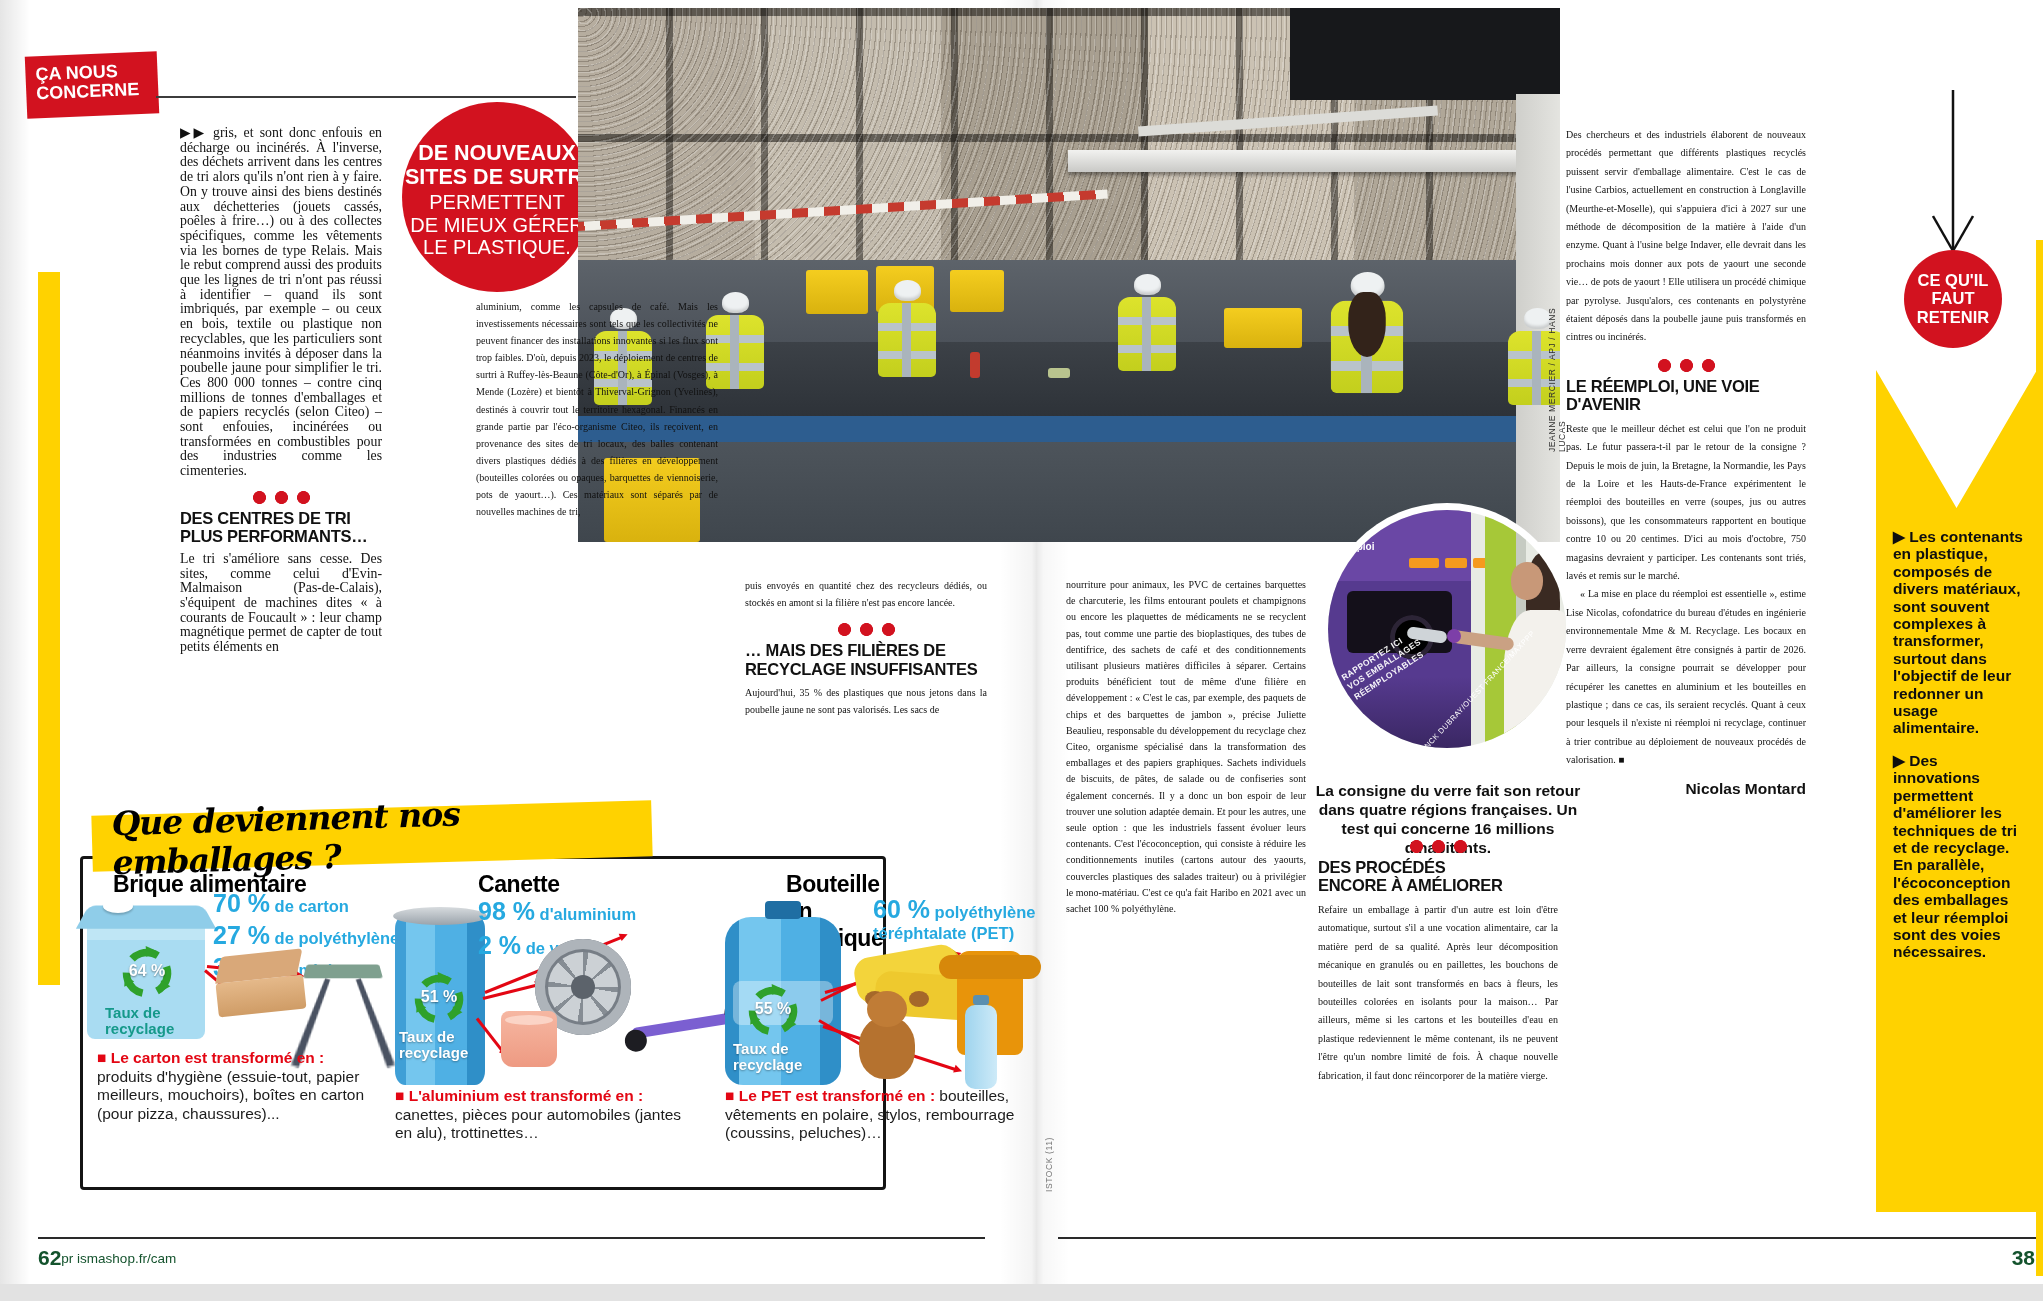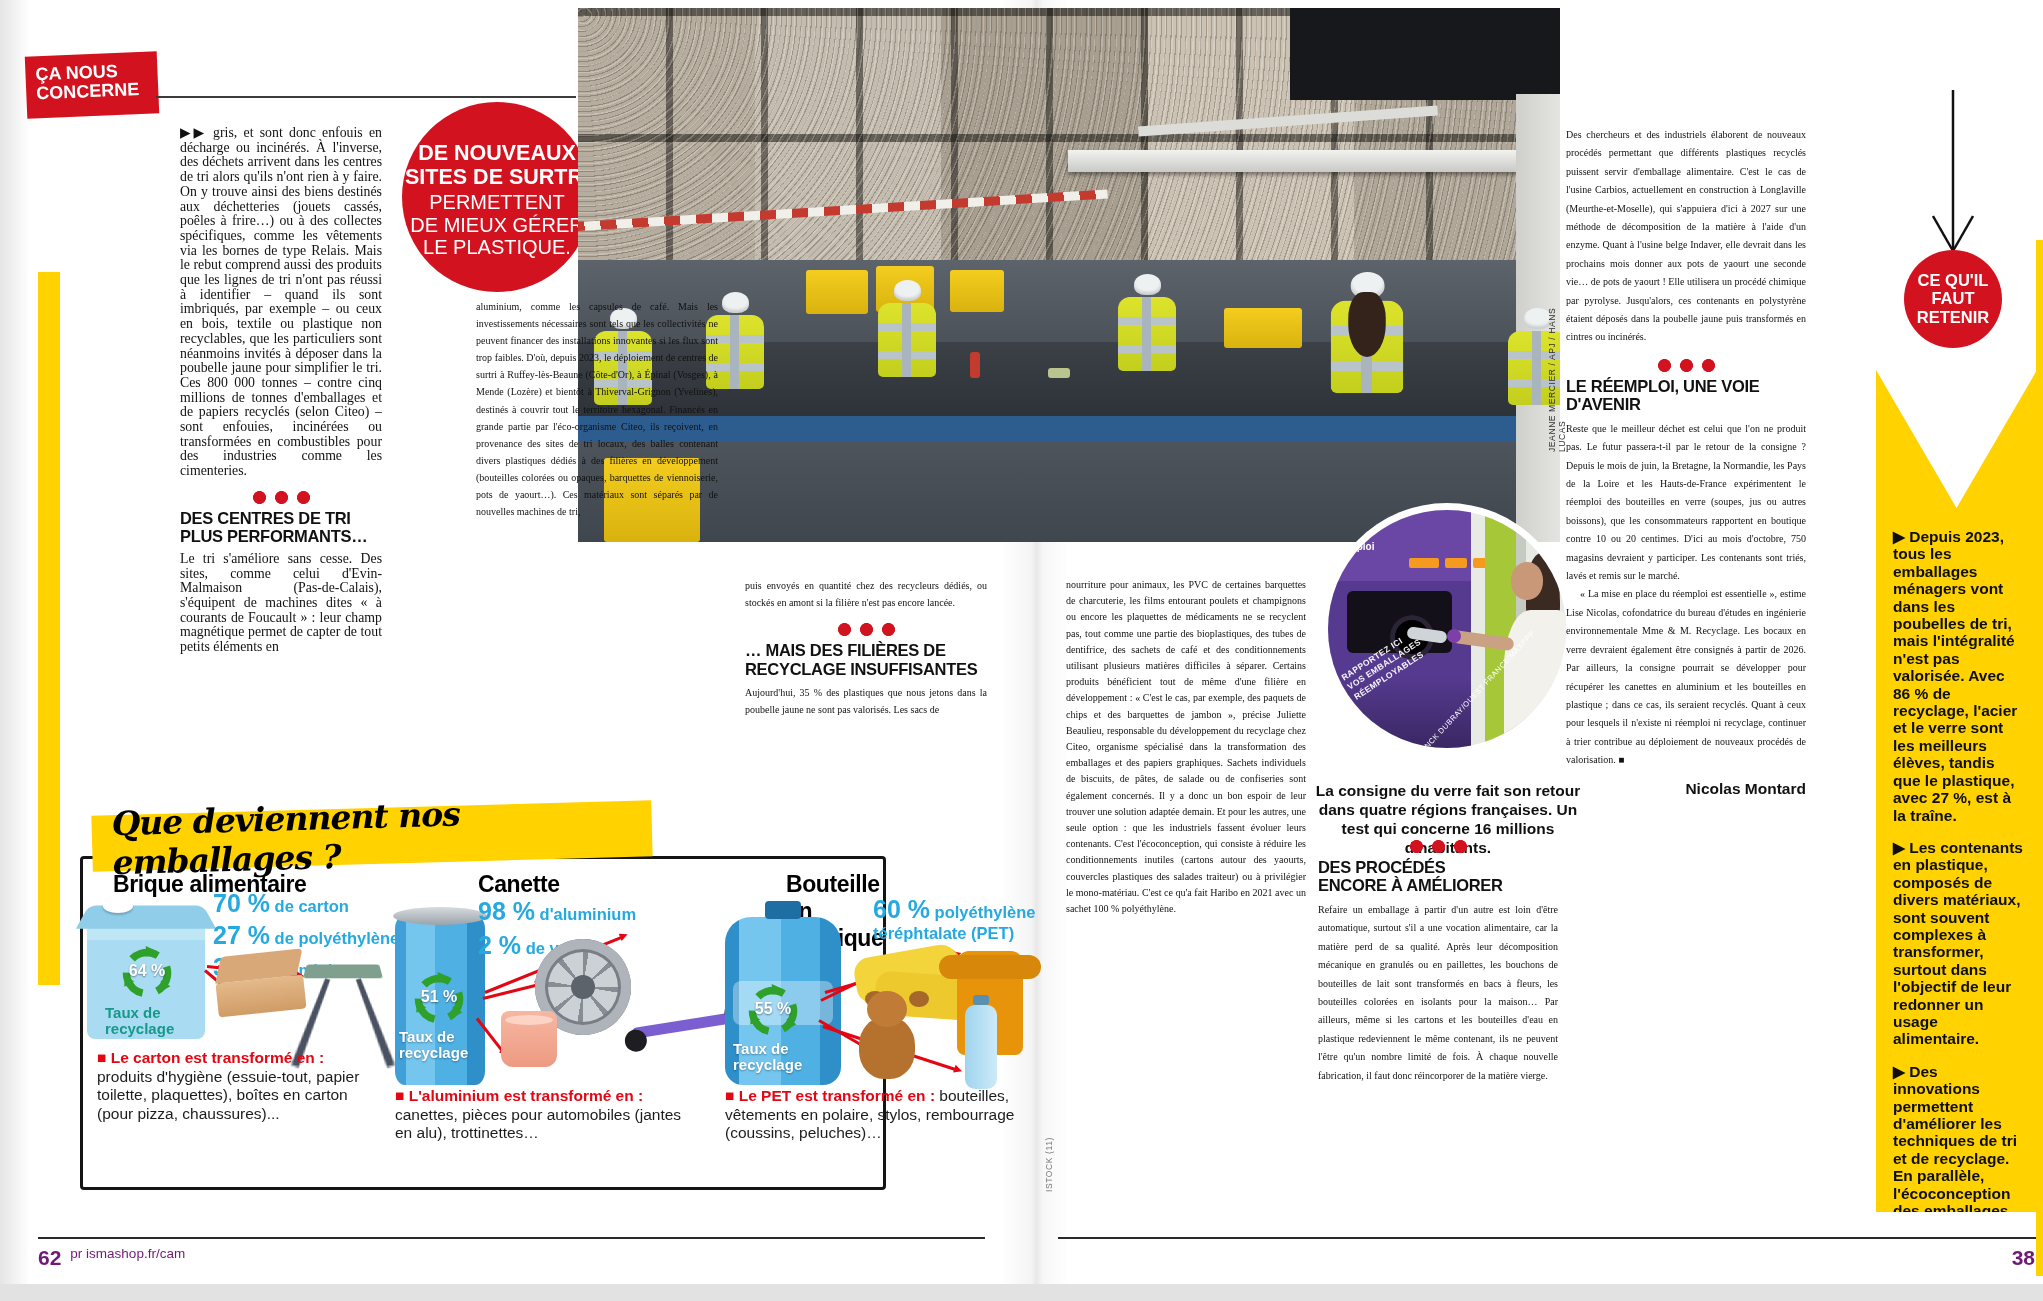--- a/index.html
+++ b/index.html
@@ -155,21 +155,21 @@
     color:#fff;font-weight:700;font-size:16.5px;line-height:1.12;text-align:center;white-space:pre-line;padding-top:21px;z-index:2}
   .sb-box{left:1876px;top:370px;width:161px;height:842px;background:var(--yellow);
     clip-path:polygon(0 0,50% 138px,100% 0,100% 100%,0 100%);padding:158px 13px 0 17px}
   .sb-box p{font-weight:700;font-size:15.5px;line-height:17.4px;color:#0e0e0e;margin-bottom:15px}
   .strip{background:var(--yellow)}
   .strip.left{left:38px;top:272px;width:22px;height:713px}
   .strip.right{left:2036px;top:240px;width:7px;height:1036px}
 
   
   .rule{height:2px;background:#2a2a2a}
-  .folio{font-size:13.5px;color:#701a75;display:flex;align-items:flex-start;gap:9px}
+  .folio{font-size:13.5px;color:#14532d;display:flex;align-items:center;}
   .folio b{font-size:21px}
 </style>
 </head>
 <body>
 
 <div id="page">
 
   <div class="abs edge-shade"></div>
   <div class="abs fold"></div>
   <div class="abs bottom-shade"></div>
@@ -320,21 +320,21 @@
     <div class="taux" style="left:22px;top:146px;width:84px">Taux de
 recyclage</div>
     <div class="comp" style="left:130px;top:30px"><span class="num">70 %</span><span class="lbl"> de carton</span></div>
     <div class="comp" style="left:130px;top:62px"><span class="num">27 %</span><span class="lbl"> de polyéthylène</span></div>
     <div class="comp" style="left:130px;top:94px"><span class="num">3 %</span><span class="lbl"> d'aluminium</span></div>
     <div class="rarrow" style="left:122px;top:110px;width:46px;transform:rotate(40deg)"></div>
     <div class="rarrow" style="left:124px;top:106px;width:92px;transform:rotate(6deg)"></div>
     <div class="pizza"></div>
     <div class="table"></div>
     <div class="trans" style="left:14px;top:190px;width:286px">
-      <p><span class="lead">■ Le carton est transformé en :</span><span> produits d'hygiène (essuie-tout, papier toilette, plaquettes), boîtes en carton (pour pizza, chaussures)...</span></p>
+      <p><span class="lead">■ Le carton est transformé en :</span><span> produits d'hygiène (essuie-tout, papier meilleurs, mouchoirs), boîtes en carton (pour pizza, chaussures)...</span></p>
     </div>
 
     <div class="sec-h" style="left:395px;top:12px">Canette</div>
     <div class="can"></div>
     <div class="ratewrap" style="left:328px;top:112px">
       <svg viewBox="0 0 60 60" width="56" height="56">
         <circle cx="30" cy="30" r="22" fill="none" stroke="#2FA12B" stroke-width="8" stroke-dasharray="30 16" transform="rotate(-18 30 30)"></circle>
         <path d="M0,-6 L11,0 L0,6 Z" fill="#2FA12B" transform="translate(50,41) rotate(122)"></path>
         <path d="M0,-6 L11,0 L0,6 Z" fill="#2FA12B" transform="translate(11,42) rotate(-118)"></path>
         <path d="M0,-6 L11,0 L0,6 Z" fill="#2FA12B" transform="translate(29,7) rotate(-4)"></path>
@@ -385,21 +385,20 @@
 
   <svg class="abs sb-arrow" width="42" height="172">
     <line x1="21" y1="0" x2="21" y2="160" stroke="#111" stroke-width="2.5"></line>
     <line x1="1" y1="126" x2="21" y2="161" stroke="#111" stroke-width="2.5"></line>
     <line x1="41" y1="126" x2="21" y2="161" stroke="#111" stroke-width="2.5"></line>
   </svg>
   <div class="abs sb-circle">CE QU'IL
 FAUT
 RETENIR</div>
   <div class="abs sb-box">
-    <p>▶  Depuis 2023, tous les emballages ménagers vont dans les poubelles de tri, mais l'intégralité n'est pas valorisée. Avec 86 % de recyclage, l'acier et le verre sont les meilleurs élèves, tandis que le plastique, avec 27 %, est à la traîne.</p>
     <p>▶  Les contenants en plastique, composés de divers matériaux, sont souvent complexes à transformer, surtout dans l'objectif de leur redonner un usage alimentaire.</p>
     <p>▶  Des innovations permettent d'améliorer les techniques de tri et de recyclage. En parallèle, l'écoconception des emballages et leur réemploi sont des voies nécessaires.</p>
   </div>
 
   <div class="abs rule" style="left:38px;top:1237px;width:947px"></div>
   <div class="abs rule" style="left:1058px;top:1237px;width:978px"></div>
   <div class="abs folio" style="left:38px;top:1246px">
     <b>62</b>
     <span>pr ismashop.fr/cam</span>
   </div>

